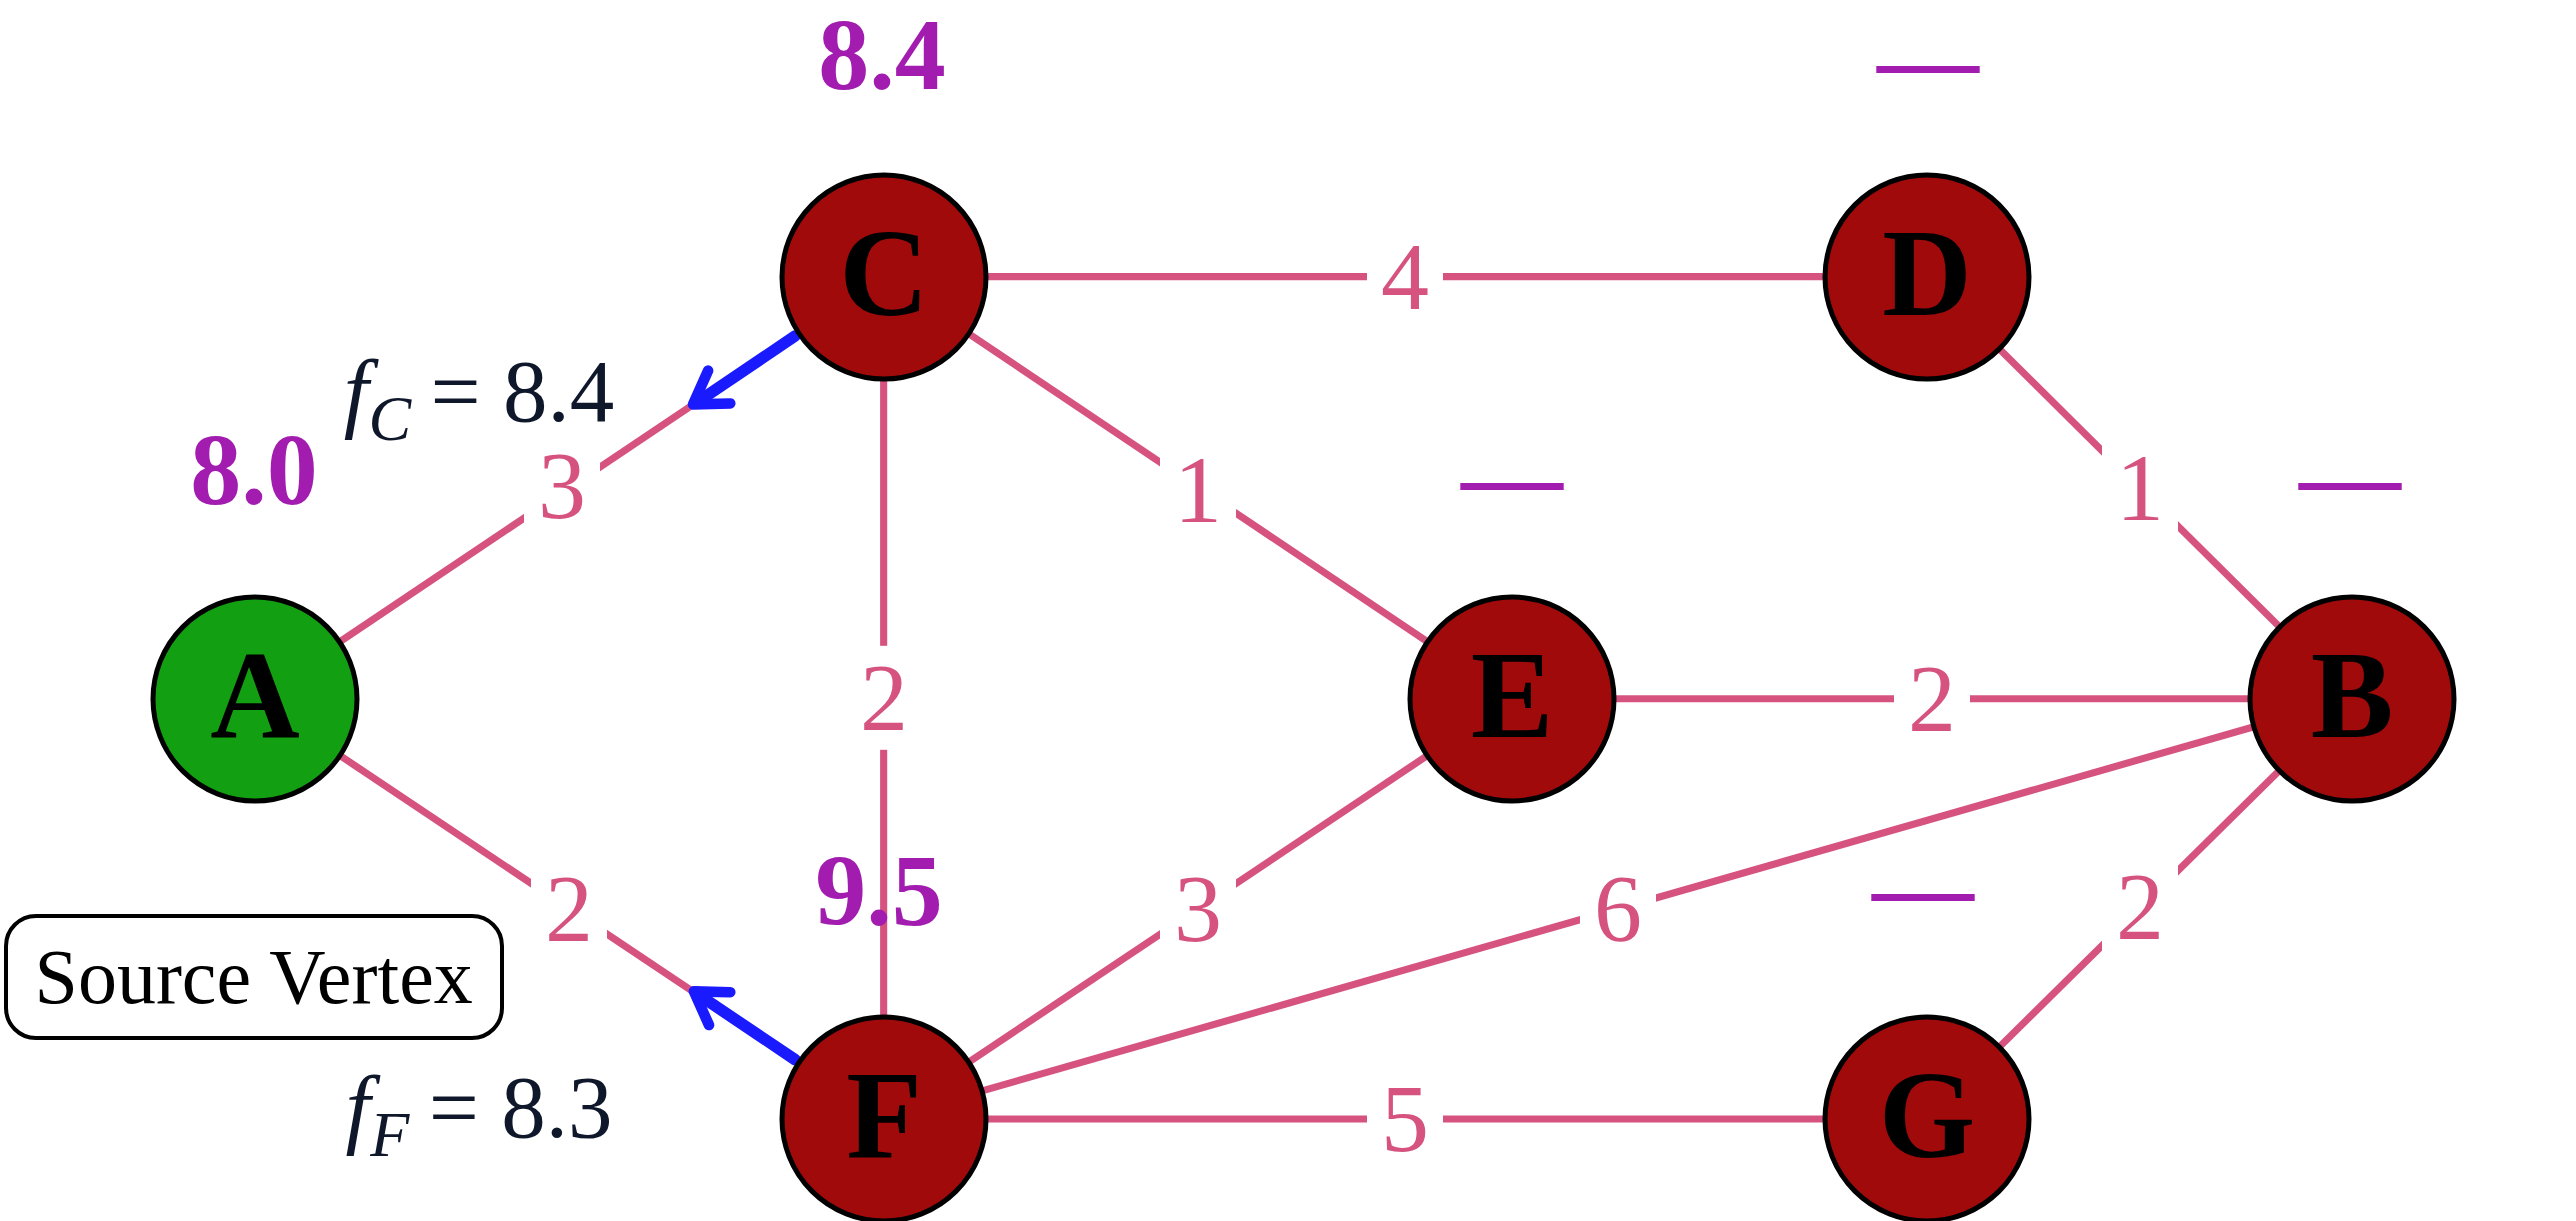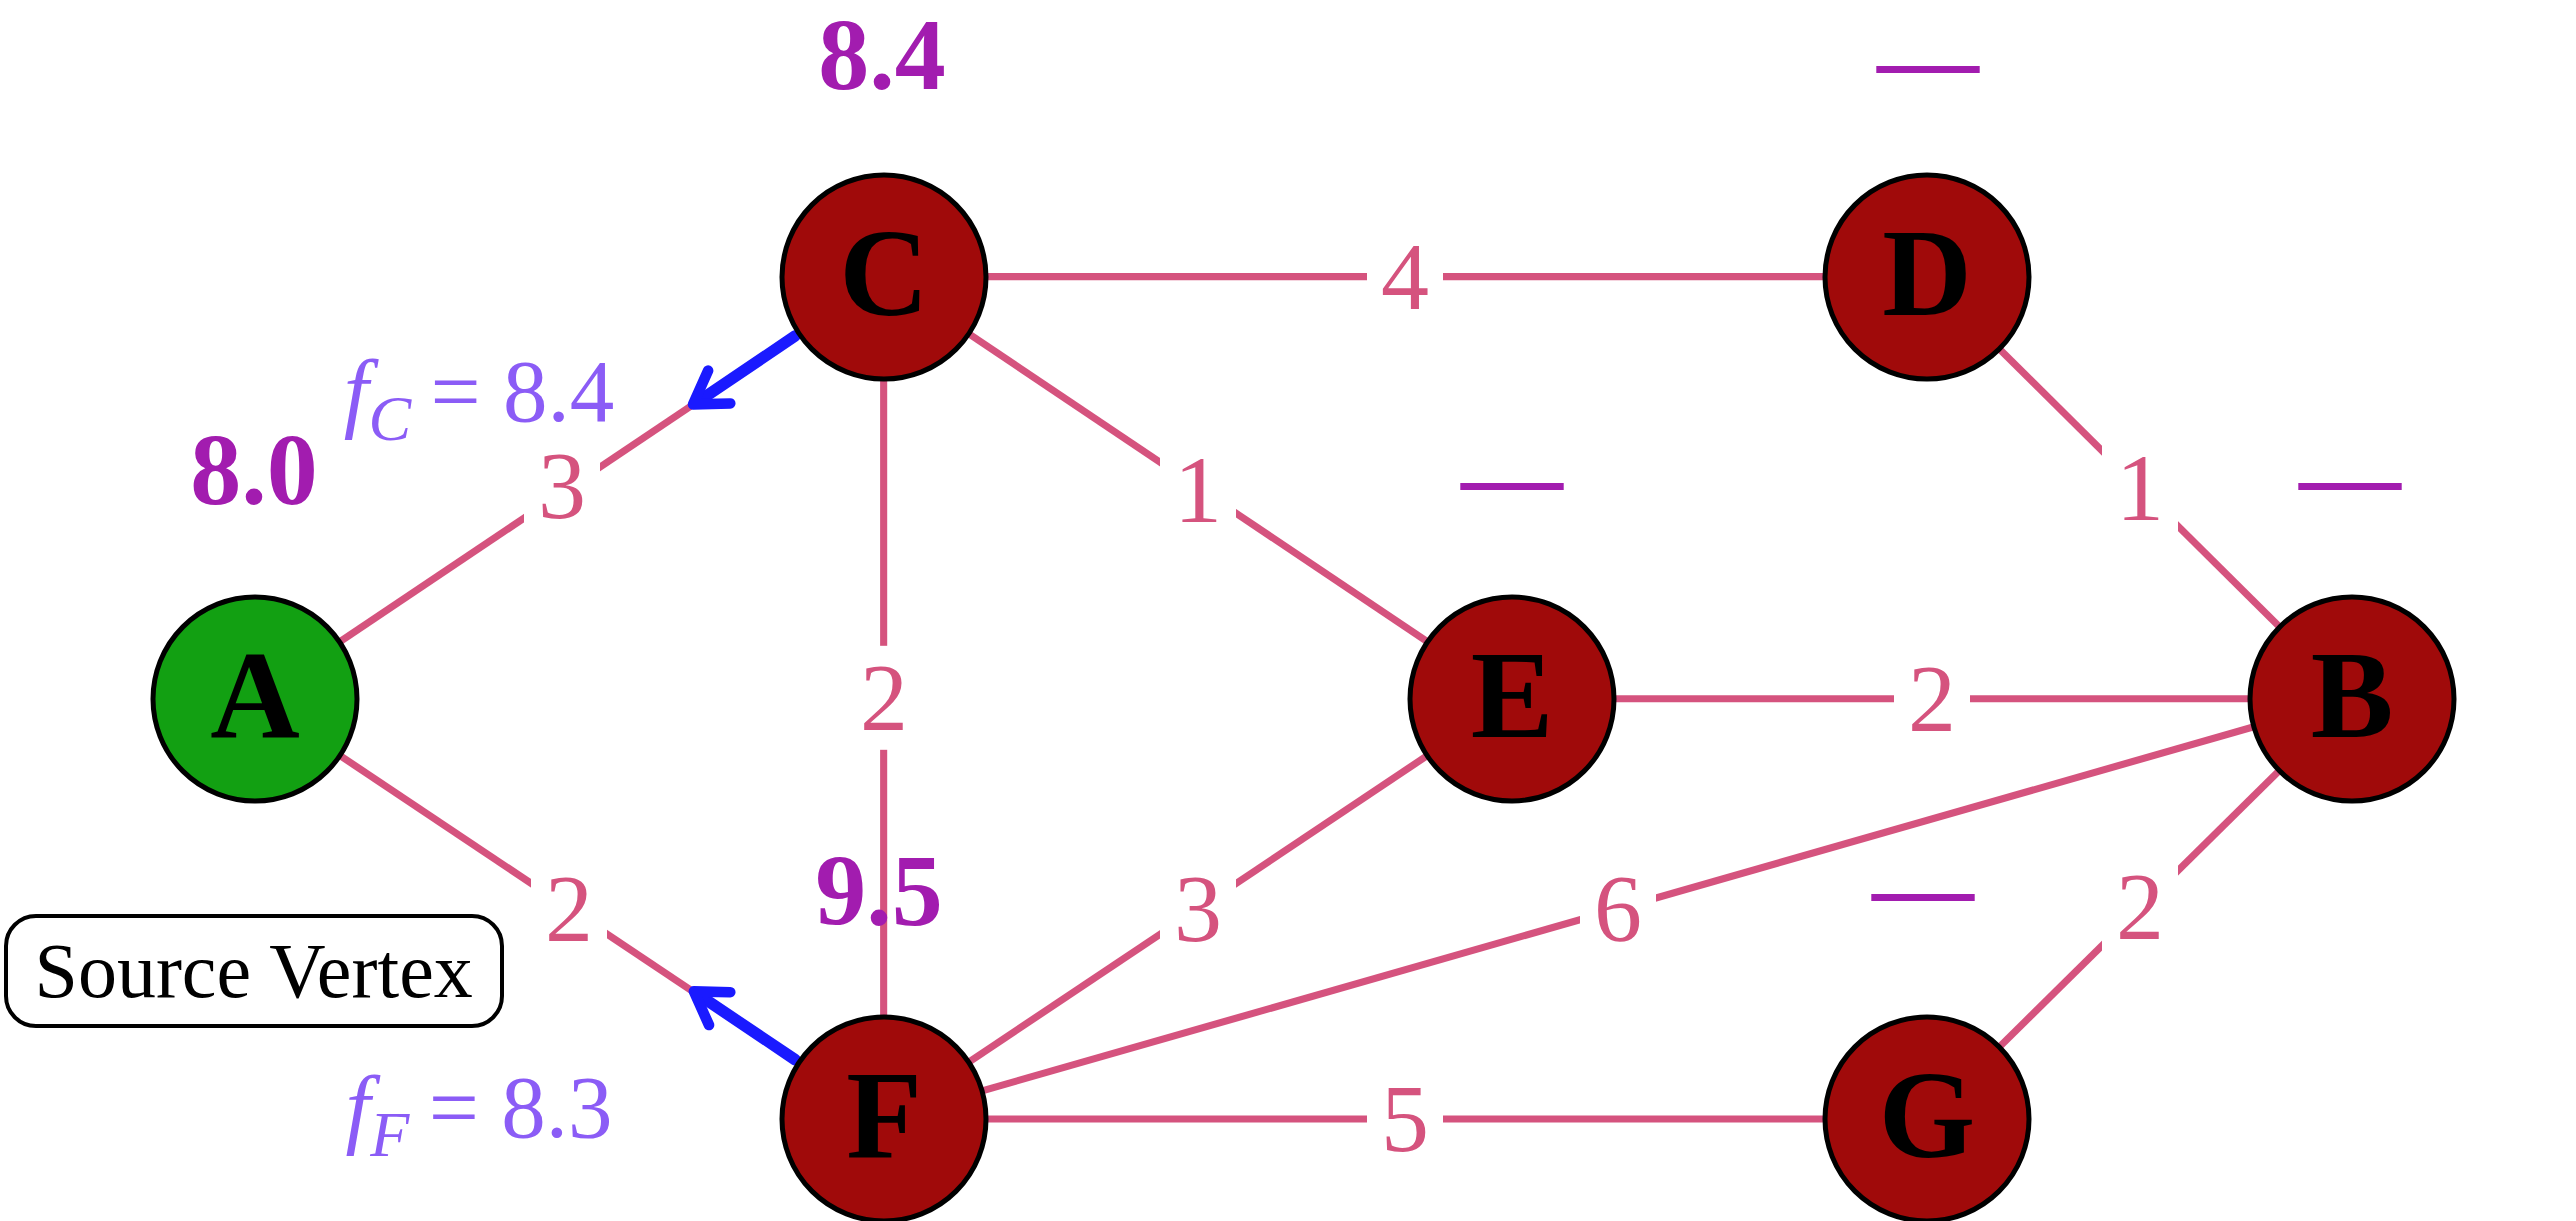--- a/index.html
+++ b/index.html
@@ -36,31 +36,31 @@
   }
 
   .f-annotation{
     position:absolute;transform:translate(-50%,-50%);
     color:#a21caf;font-weight:bold;font-size:102px;line-height:1;
     white-space:nowrap;
   }
 
   .f-math{
     position:absolute;transform:translate(-50%,-50%);
-    color:#8b5cf6;font-size:89px;line-height:1;white-space:nowrap;
+    color:#0f172a;font-size:89px;line-height:1;white-space:nowrap;
   }
   .f-math .fvar{font-style:italic;}
   .f-math .fsub{font-style:italic;font-size:64px;vertical-align:-19.5px;}
   .f-math .fval{margin-left:19.5px;}
 
   .callout{
     position:absolute;
     border:4.4px solid #000;border-radius:32px;background:#ffffff;
     font-size:78px;line-height:98px;height:98px;
-    padding:4px 27px;white-space:nowrap;
+    padding:10px 27px;white-space:nowrap;
     box-sizing:content-box;
   }
 </style>
 </head>
 <body>
 
 <div id="canvas">
 
   <svg id="edge-layer" viewBox="0 0 2904 1377">
     <line class="edge" x1="287" y1="788" x2="996" y2="312"></line>

